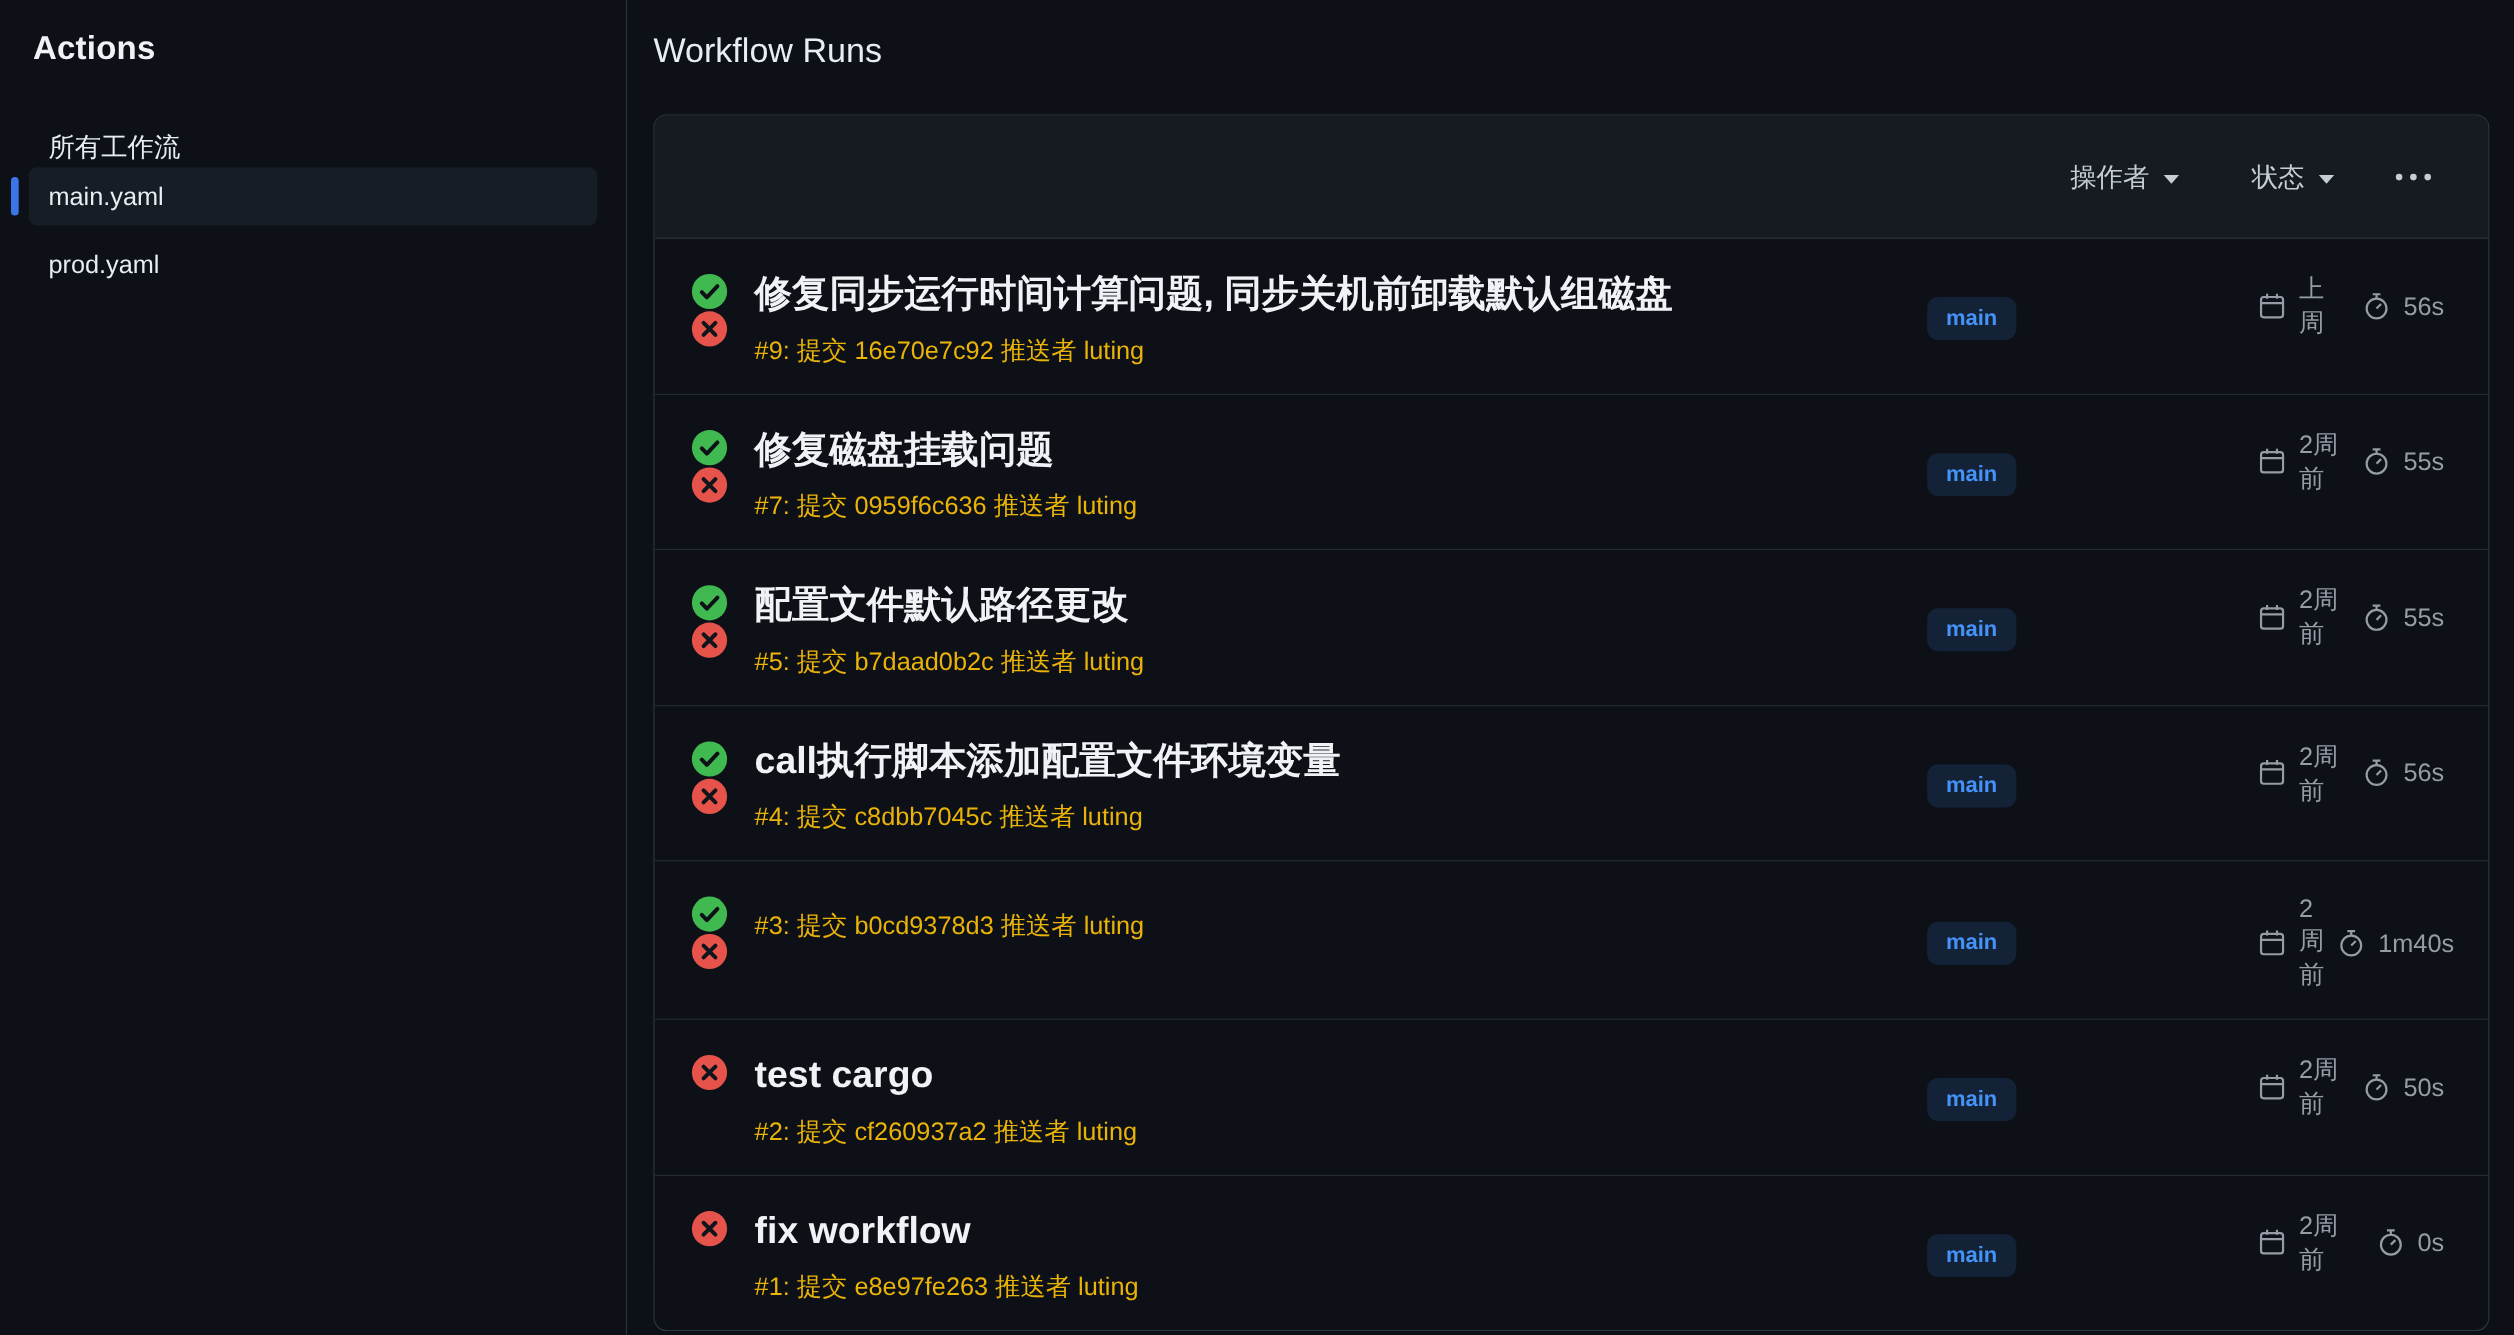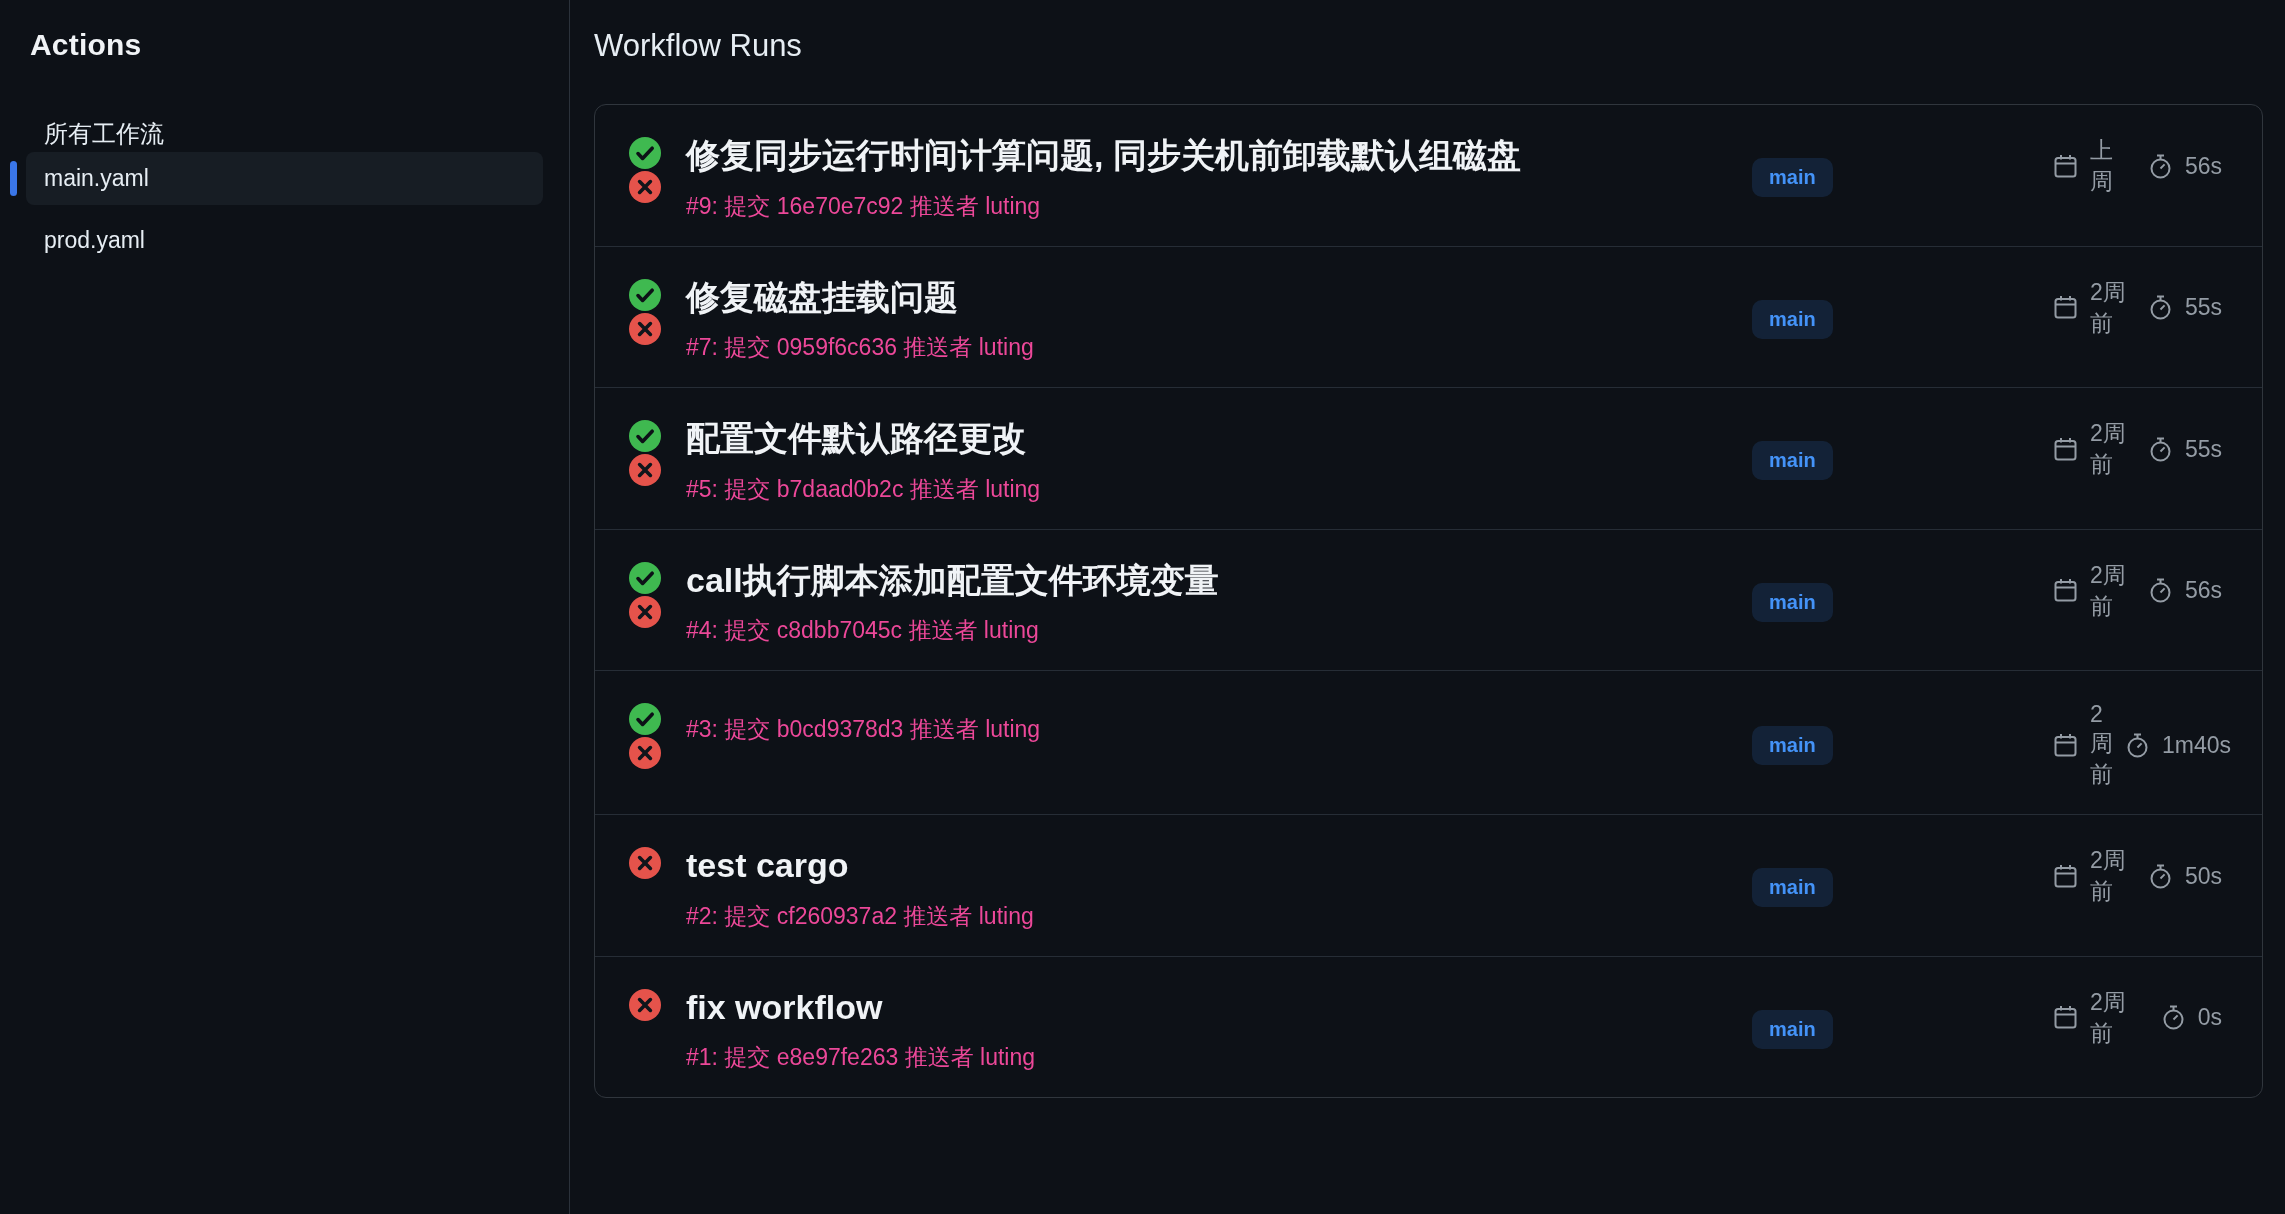--- a/index.html
+++ b/index.html
@@ -70,21 +70,21 @@
     min-height:139px;padding:29px 40px 24px 33px;
   }
   .run-row + .run-row{border-top:1px solid #262d36}
   .status-icon{width:34px;height:34px;margin:2px 24px 0 0;flex-shrink:0}
   .status-icon svg{width:34px;height:34px;display:block}
   .icon-failure{display:none}
   .status-failure .icon-failure{display:block}
 
   .run-main{flex:1;min-width:0;padding-right:20px}
   .run-title{font-size:34px;font-weight:700;color:#f0f3f6;line-height:1.25;cursor:pointer}
-  .run-meta{font-size:23px;color:#ec4899;margin-top:14px}
+  .run-meta{font-size:23px;color:#eab308;margin-top:14px}
 
   .run-branch{width:300px;flex-shrink:0;display:flex;align-items:center;align-self:stretch}
   .branch-badge{
     font-size:20px;font-weight:700;color:var(--branch-text);
     background:rgba(56,139,253,.14);
     padding:7px 17px;border-radius:10px;line-height:1.25;cursor:pointer;
   }
 
   .run-times{width:170px;flex-shrink:0;display:flex;flex-direction:row;gap:11px;padding-top:1px}
   .time-line{display:flex;align-items:center;gap:11px;font-size:23px;color:#949ca5}
@@ -101,20 +101,35 @@
     <nav>
       <div class="nav-item selected">main.yaml</div>
       <div class="nav-item">prod.yaml</div>
     </nav>
   </aside>
 
   <main class="main">
     <h2 class="main-title">Workflow Runs</h2>
 
     <section class="panel">
+      <div class="panel-header">
+        <div class="filter-btn">
+          <span>操作者</span>
+          <span class="caret"></span>
+        </div>
+        <div class="filter-btn">
+          <span>状态</span>
+          <span class="caret"></span>
+        </div>
+        <div class="kebab">
+          <i></i>
+            <i></i>
+            <i></i>
+        </div>
+      </div>
 
       <div class="runs">
           <div class="run-row status-success">
     <span class="status-icon">
       <svg class="icon-success" viewBox="0 0 34 34" aria-hidden="true">
         <circle cx="17" cy="17" r="16" fill="var(--success,#3fb950)"></circle>
         <path d="M10 17.6 l4.6 4.8 L24.2 12.2" stroke="#0d1117" stroke-width="3.6" fill="none" stroke-linecap="round" stroke-linejoin="round"></path>
       </svg>
       <svg class="icon-failure" viewBox="0 0 34 34" aria-hidden="true">
         <circle cx="17" cy="17" r="16" fill="var(--danger,#e5534b)"></circle>

